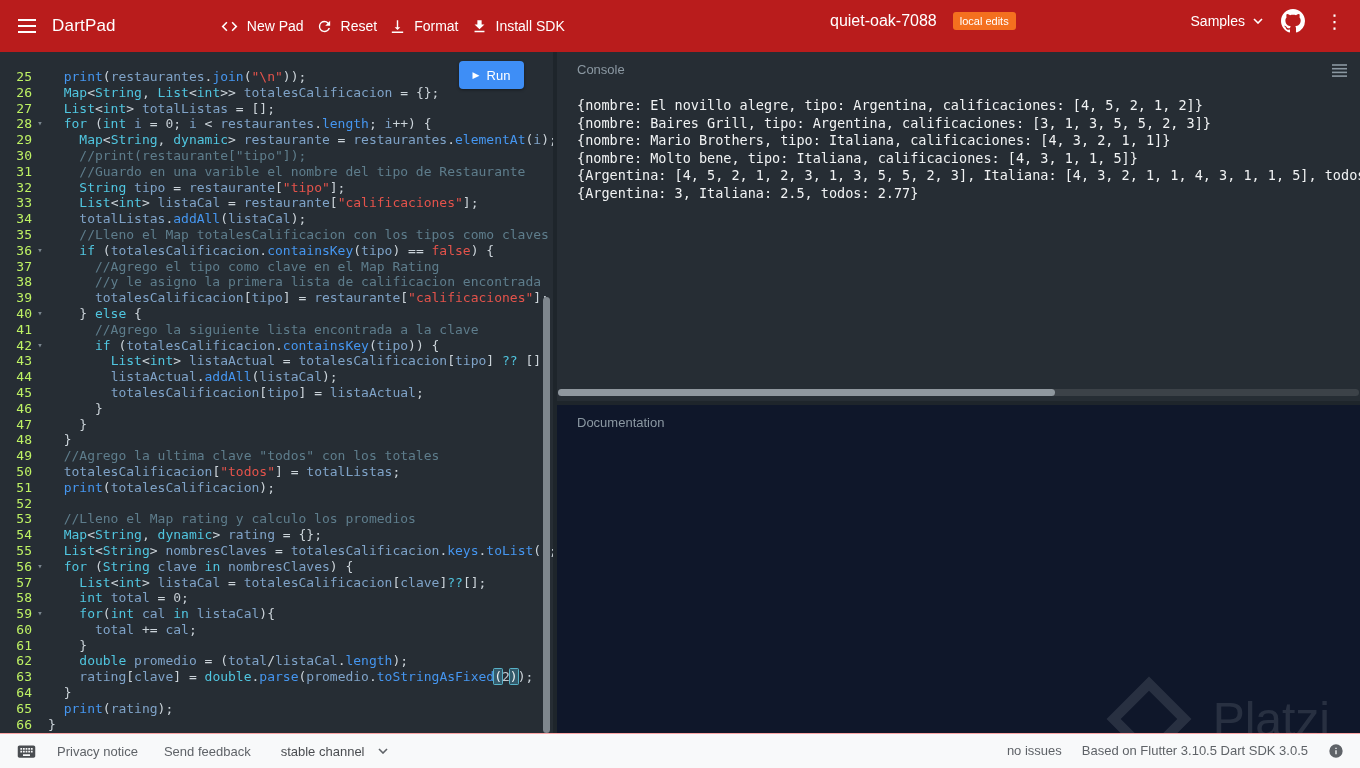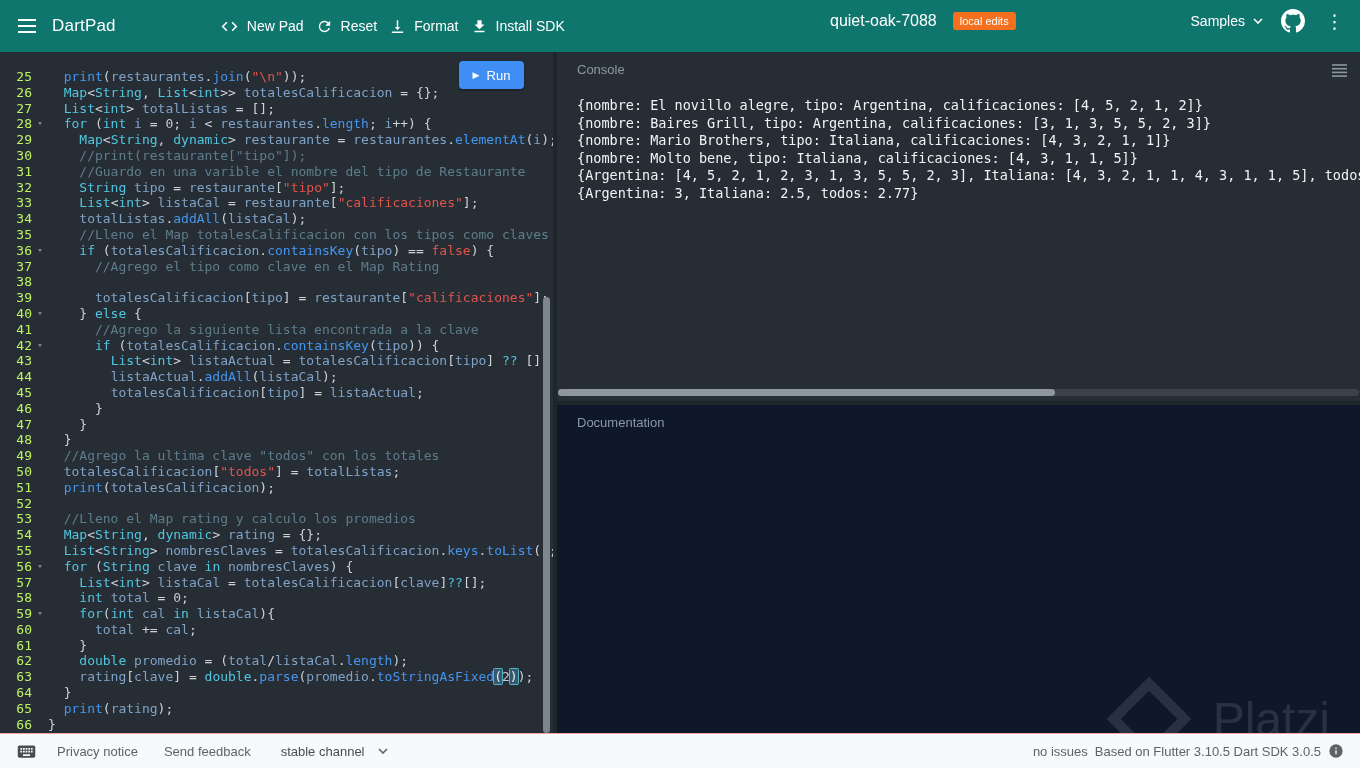--- a/index.html
+++ b/index.html
@@ -1,21 +1,21 @@
 <!DOCTYPE html>
 <html><head>
 <meta charset="utf-8">
 <style>
   *{margin:0;padding:0;box-sizing:border-box}
   html,body{width:1360px;height:768px}
   body{font-family:"Liberation Sans",sans-serif;background:#262d34;overflow:hidden}
   .app{width:1360px;height:768px;display:flex;flex-direction:column;position:relative}
 
   
-  header{flex:0 0 42px;background:#0f766e;display:flex;align-items:center;padding:16px 14px;position:relative;color:#fff;z-index:5}
+  header{flex:0 0 42px;background:#b91c1c;display:flex;align-items:center;padding:16px 14px;position:relative;color:#fff;z-index:5}
   .menu-btn{width:20px;margin-left:4px;cursor:pointer;display:flex;align-items:center}
   .logo{font-size:17px;margin-left:14px;letter-spacing:.2px}
   nav{display:flex;align-items:center;gap:12px;margin-left:104px}
   .hbtn{display:inline-flex;align-items:center;gap:8px;background:none;border:none;color:#fff;font-size:14px;font-family:inherit;cursor:pointer}
   .hic{display:inline-flex;align-items:center}
   .title-wrap{position:absolute;left:830px;top:0;height:42px;display:flex;align-items:center;gap:16px}
   .ptitle{font-size:16px}
   .badge{background:#f4701f;color:#fff;font-size:11px;padding:3px 7px;border-radius:3px}
   .hright{position:absolute;right:14px;top:0;height:42px;display:flex;align-items:center;gap:18px}
   .dots{font-size:19px;cursor:pointer;line-height:1;padding:0 2px}
@@ -47,21 +47,21 @@
   .wm-diamond{width:60px;height:60px;border:10px solid #cfd8dc;transform:rotate(45deg);margin-right:34px}
   .wm-text{font-size:48px;color:#cfd8dc}
 
   
   footer{flex:0 0 35px;background:#f8f9fa;border-top:1px solid #fca5a5;display:flex;align-items:center;padding:0 16px;font-size:13px;color:#5f6368}
   .f-link{cursor:pointer}
   .f-kbd{display:flex;align-items:center}
   .f-privacy{margin-left:20px}
   .f-feedback{margin-left:26px}
   .f-channel{margin-left:30px;display:flex;align-items:center;gap:13px;cursor:pointer;color:#4a4d51}
-  .f-right{margin-left:auto;display:flex;align-items:center;gap:7px}
+  .f-right{margin-left:auto;display:flex;align-items:flex-start;gap:20px}
 </style>
 </head>
 <body>
 
 <div class="app">
 
   <header>
     <span class="menu-btn">
       <svg width="18" height="14" viewBox="0 0 18 14" fill="#fff">
           <rect width="18" height="2"></rect>
@@ -139,21 +139,21 @@
           <div class="cl"><span class="ln">28</span><span class="fold">▾</span><span class="code"><span class="tk-p">  </span><span class="tk-k">for</span><span class="tk-p"> (</span><span class="tk-k">int</span><span class="tk-p"> </span><span class="tk-v">i</span><span class="tk-p"> = </span><span class="tk-n">0</span><span class="tk-p">; </span><span class="tk-v">i</span><span class="tk-p"> &lt; </span><span class="tk-v">restaurantes</span><span class="tk-p">.</span><span class="tk-f">length</span><span class="tk-p">; </span><span class="tk-v">i</span><span class="tk-p">++) {</span></span></div>
           <div class="cl"><span class="ln">29</span><span class="fold"></span><span class="code"><span class="tk-p">    </span><span class="tk-k">Map</span><span class="tk-p">&lt;</span><span class="tk-k">String</span><span class="tk-p">, </span><span class="tk-k">dynamic</span><span class="tk-p">&gt; </span><span class="tk-v">restaurante</span><span class="tk-p"> = </span><span class="tk-v">restaurantes</span><span class="tk-p">.</span><span class="tk-f">elementAt</span><span class="tk-p">(</span><span class="tk-v">i</span><span class="tk-p">);</span></span></div>
           <div class="cl"><span class="ln">30</span><span class="fold"></span><span class="code"><span class="tk-p">    </span><span class="tk-c">//print(restaurante["tipo"]);</span></span></div>
           <div class="cl"><span class="ln">31</span><span class="fold"></span><span class="code"><span class="tk-p">    </span><span class="tk-c">//Guardo en una varible el nombre del tipo de Restaurante</span></span></div>
           <div class="cl"><span class="ln">32</span><span class="fold"></span><span class="code"><span class="tk-p">    </span><span class="tk-k">String</span><span class="tk-p"> </span><span class="tk-v">tipo</span><span class="tk-p"> = </span><span class="tk-v">restaurante</span><span class="tk-p">[</span><span class="tk-s">"tipo"</span><span class="tk-p">];</span></span></div>
           <div class="cl"><span class="ln">33</span><span class="fold"></span><span class="code"><span class="tk-p">    </span><span class="tk-k">List</span><span class="tk-p">&lt;</span><span class="tk-k">int</span><span class="tk-p">&gt; </span><span class="tk-v">listaCal</span><span class="tk-p"> = </span><span class="tk-v">restaurante</span><span class="tk-p">[</span><span class="tk-s">"calificaciones"</span><span class="tk-p">];</span></span></div>
           <div class="cl"><span class="ln">34</span><span class="fold"></span><span class="code"><span class="tk-p">    </span><span class="tk-v">totalListas</span><span class="tk-p">.</span><span class="tk-f">addAll</span><span class="tk-p">(</span><span class="tk-v">listaCal</span><span class="tk-p">);</span></span></div>
           <div class="cl"><span class="ln">35</span><span class="fold"></span><span class="code"><span class="tk-p">    </span><span class="tk-c">//Lleno el Map totalesCalificacion con los tipos como claves</span></span></div>
           <div class="cl"><span class="ln">36</span><span class="fold">▾</span><span class="code"><span class="tk-p">    </span><span class="tk-k">if</span><span class="tk-p"> (</span><span class="tk-v">totalesCalificacion</span><span class="tk-p">.</span><span class="tk-f">containsKey</span><span class="tk-p">(</span><span class="tk-v">tipo</span><span class="tk-p">) == </span><span class="tk-l">false</span><span class="tk-p">) {</span></span></div>
           <div class="cl"><span class="ln">37</span><span class="fold"></span><span class="code"><span class="tk-p">      </span><span class="tk-c">//Agrego el tipo como clave en el Map Rating</span></span></div>
-          <div class="cl"><span class="ln">38</span><span class="fold"></span></div>
+          <div class="cl"><span class="ln">38</span><span class="fold"></span><span class="code"><span class="tk-p">      </span><span class="tk-c">//y le asigno la primera lista de calificacion encontrada</span></span></div>
           <div class="cl"><span class="ln">39</span><span class="fold"></span><span class="code"><span class="tk-p">      </span><span class="tk-v">totalesCalificacion</span><span class="tk-p">[</span><span class="tk-v">tipo</span><span class="tk-p">] = </span><span class="tk-v">restaurante</span><span class="tk-p">[</span><span class="tk-s">"calificaciones"</span><span class="tk-p">];</span></span></div>
           <div class="cl"><span class="ln">40</span><span class="fold">▾</span><span class="code"><span class="tk-p">    } </span><span class="tk-k">else</span><span class="tk-p"> {</span></span></div>
           <div class="cl"><span class="ln">41</span><span class="fold"></span><span class="code"><span class="tk-p">      </span><span class="tk-c">//Agrego la siguiente lista encontrada a la clave</span></span></div>
           <div class="cl"><span class="ln">42</span><span class="fold">▾</span><span class="code"><span class="tk-p">      </span><span class="tk-k">if</span><span class="tk-p"> (</span><span class="tk-v">totalesCalificacion</span><span class="tk-p">.</span><span class="tk-f">containsKey</span><span class="tk-p">(</span><span class="tk-v">tipo</span><span class="tk-p">)) {</span></span></div>
           <div class="cl"><span class="ln">43</span><span class="fold"></span><span class="code"><span class="tk-p">        </span><span class="tk-k">List</span><span class="tk-p">&lt;</span><span class="tk-k">int</span><span class="tk-p">&gt; </span><span class="tk-v">listaActual</span><span class="tk-p"> = </span><span class="tk-v">totalesCalificacion</span><span class="tk-p">[</span><span class="tk-v">tipo</span><span class="tk-p">] </span><span class="tk-k">??</span><span class="tk-p"> [];</span></span></div>
           <div class="cl"><span class="ln">44</span><span class="fold"></span><span class="code"><span class="tk-p">        </span><span class="tk-v">listaActual</span><span class="tk-p">.</span><span class="tk-f">addAll</span><span class="tk-p">(</span><span class="tk-v">listaCal</span><span class="tk-p">);</span></span></div>
           <div class="cl"><span class="ln">45</span><span class="fold"></span><span class="code"><span class="tk-p">        </span><span class="tk-v">totalesCalificacion</span><span class="tk-p">[</span><span class="tk-v">tipo</span><span class="tk-p">] = </span><span class="tk-v">listaActual</span><span class="tk-p">;</span></span></div>
           <div class="cl"><span class="ln">46</span><span class="fold"></span><span class="code"><span class="tk-p">      }</span></span></div>
           <div class="cl"><span class="ln">47</span><span class="fold"></span><span class="code"><span class="tk-p">    }</span></span></div>
           <div class="cl"><span class="ln">48</span><span class="fold"></span><span class="code"><span class="tk-p">  }</span></span></div>

